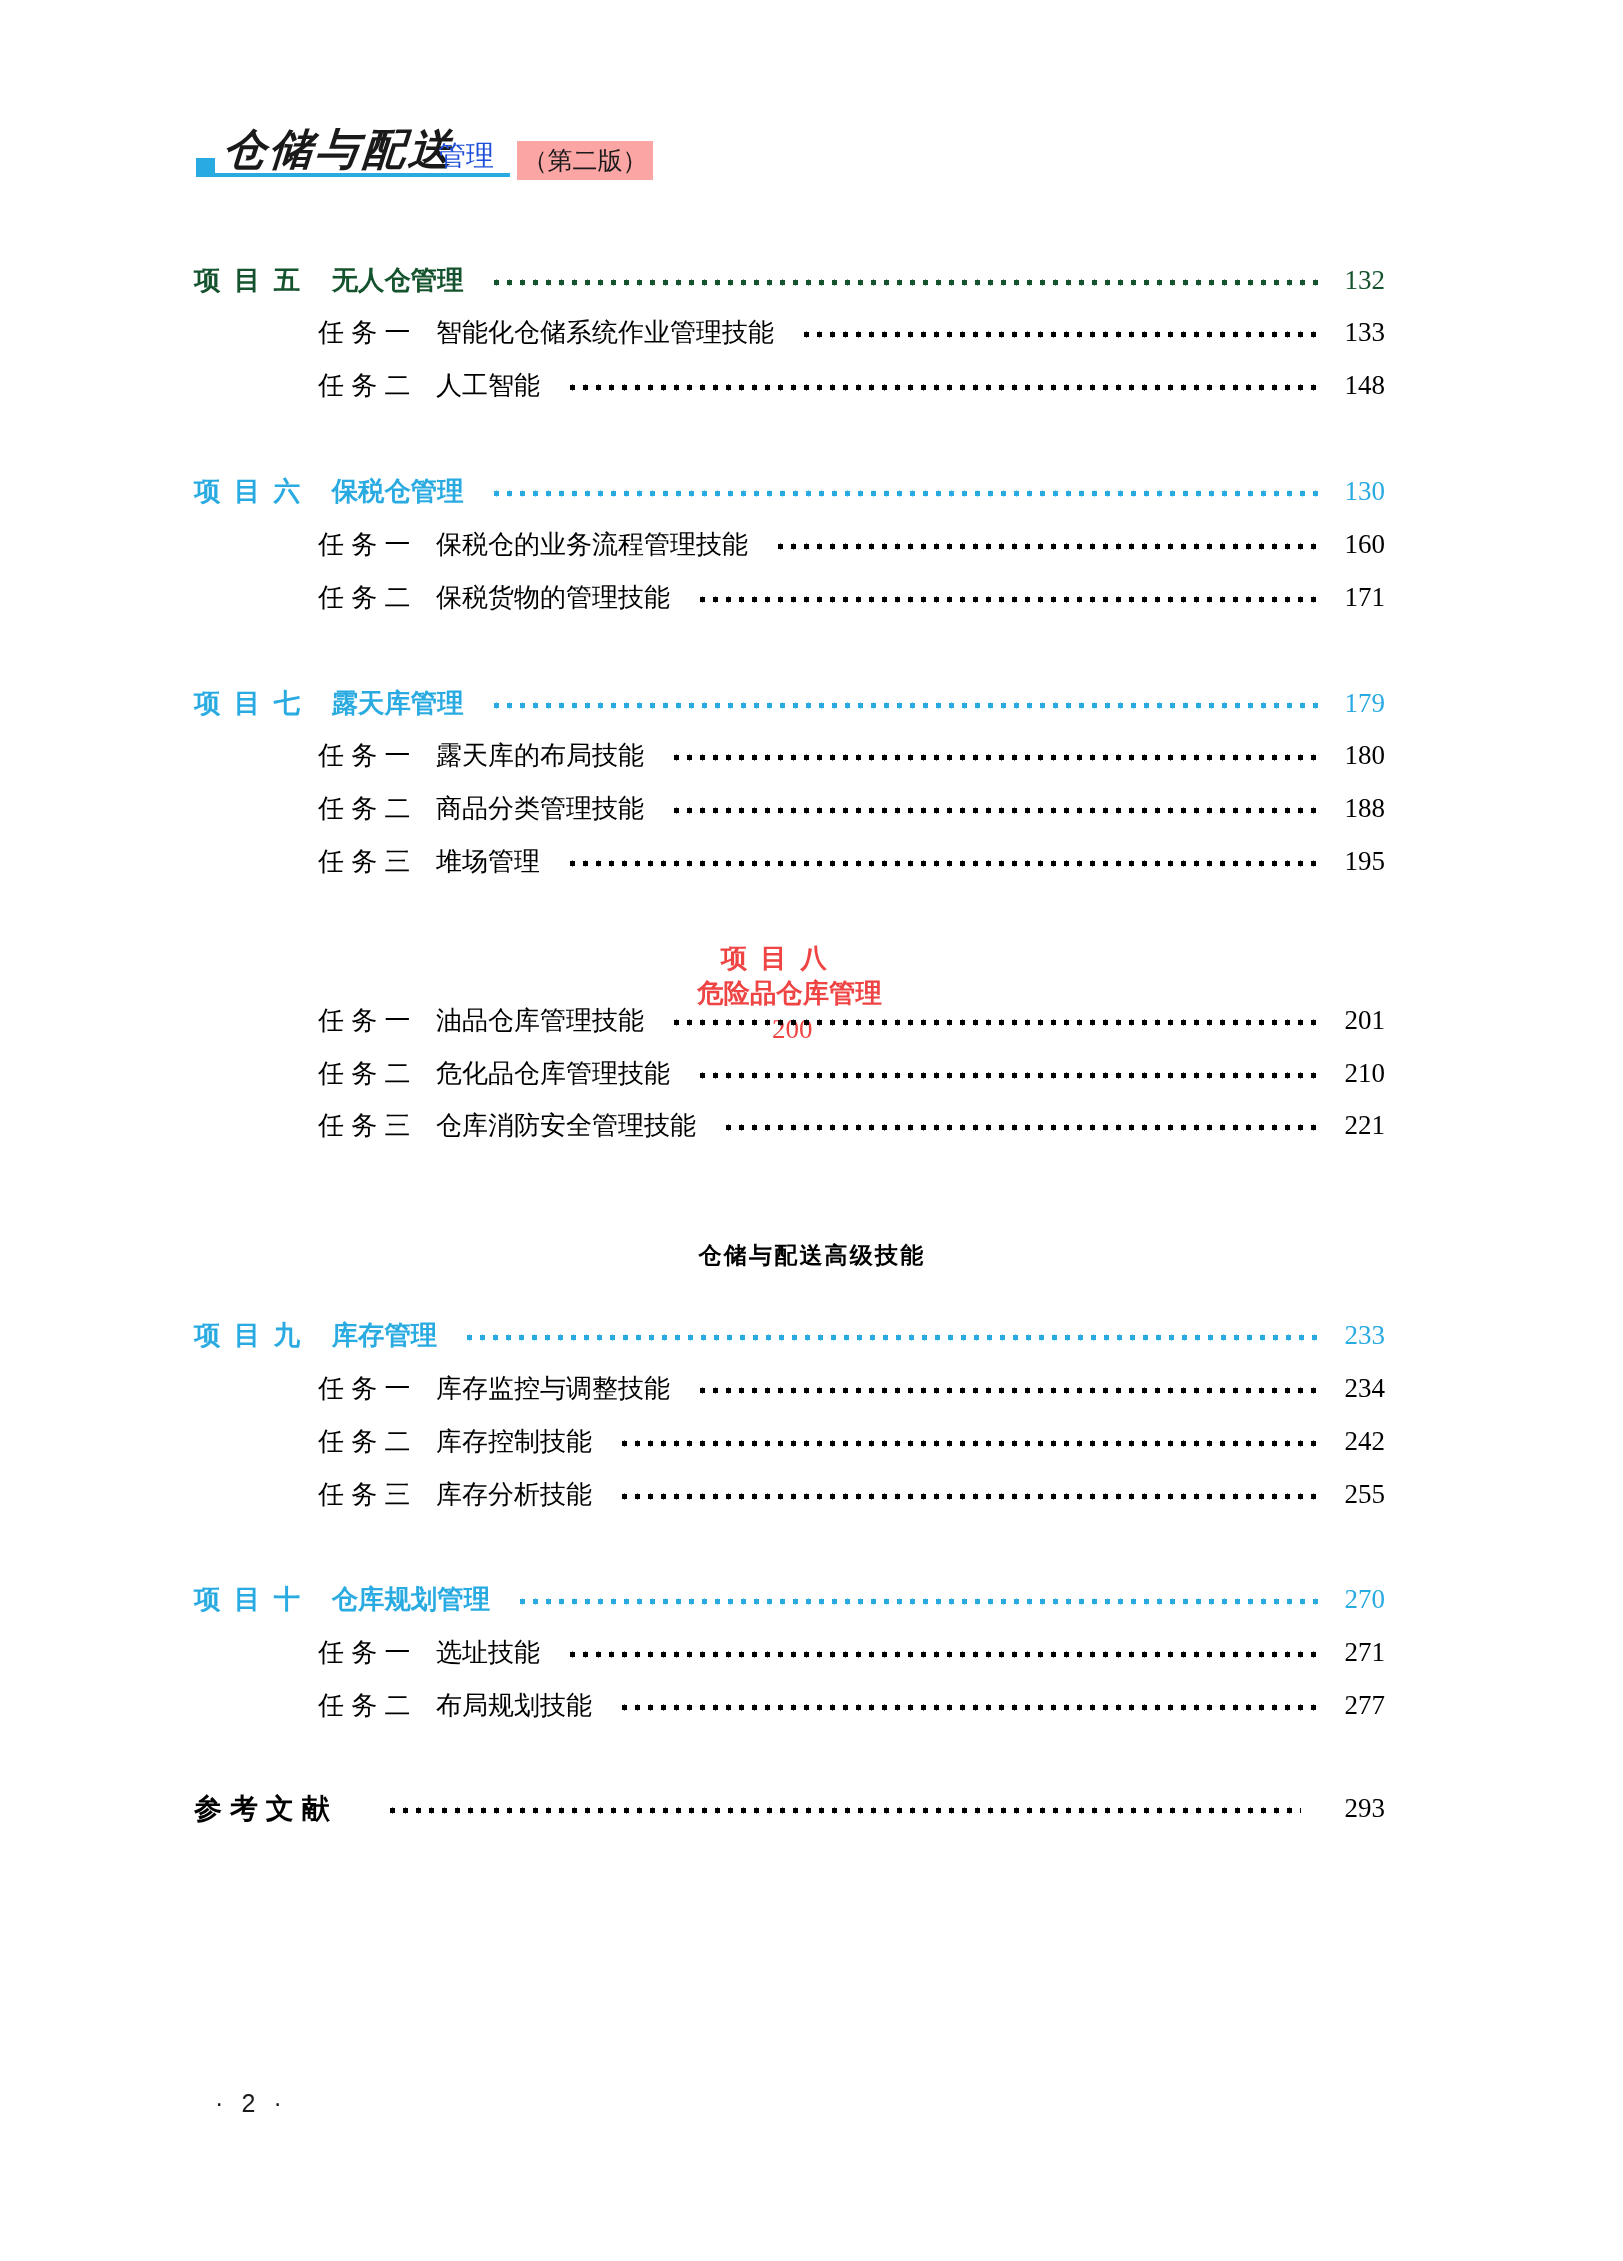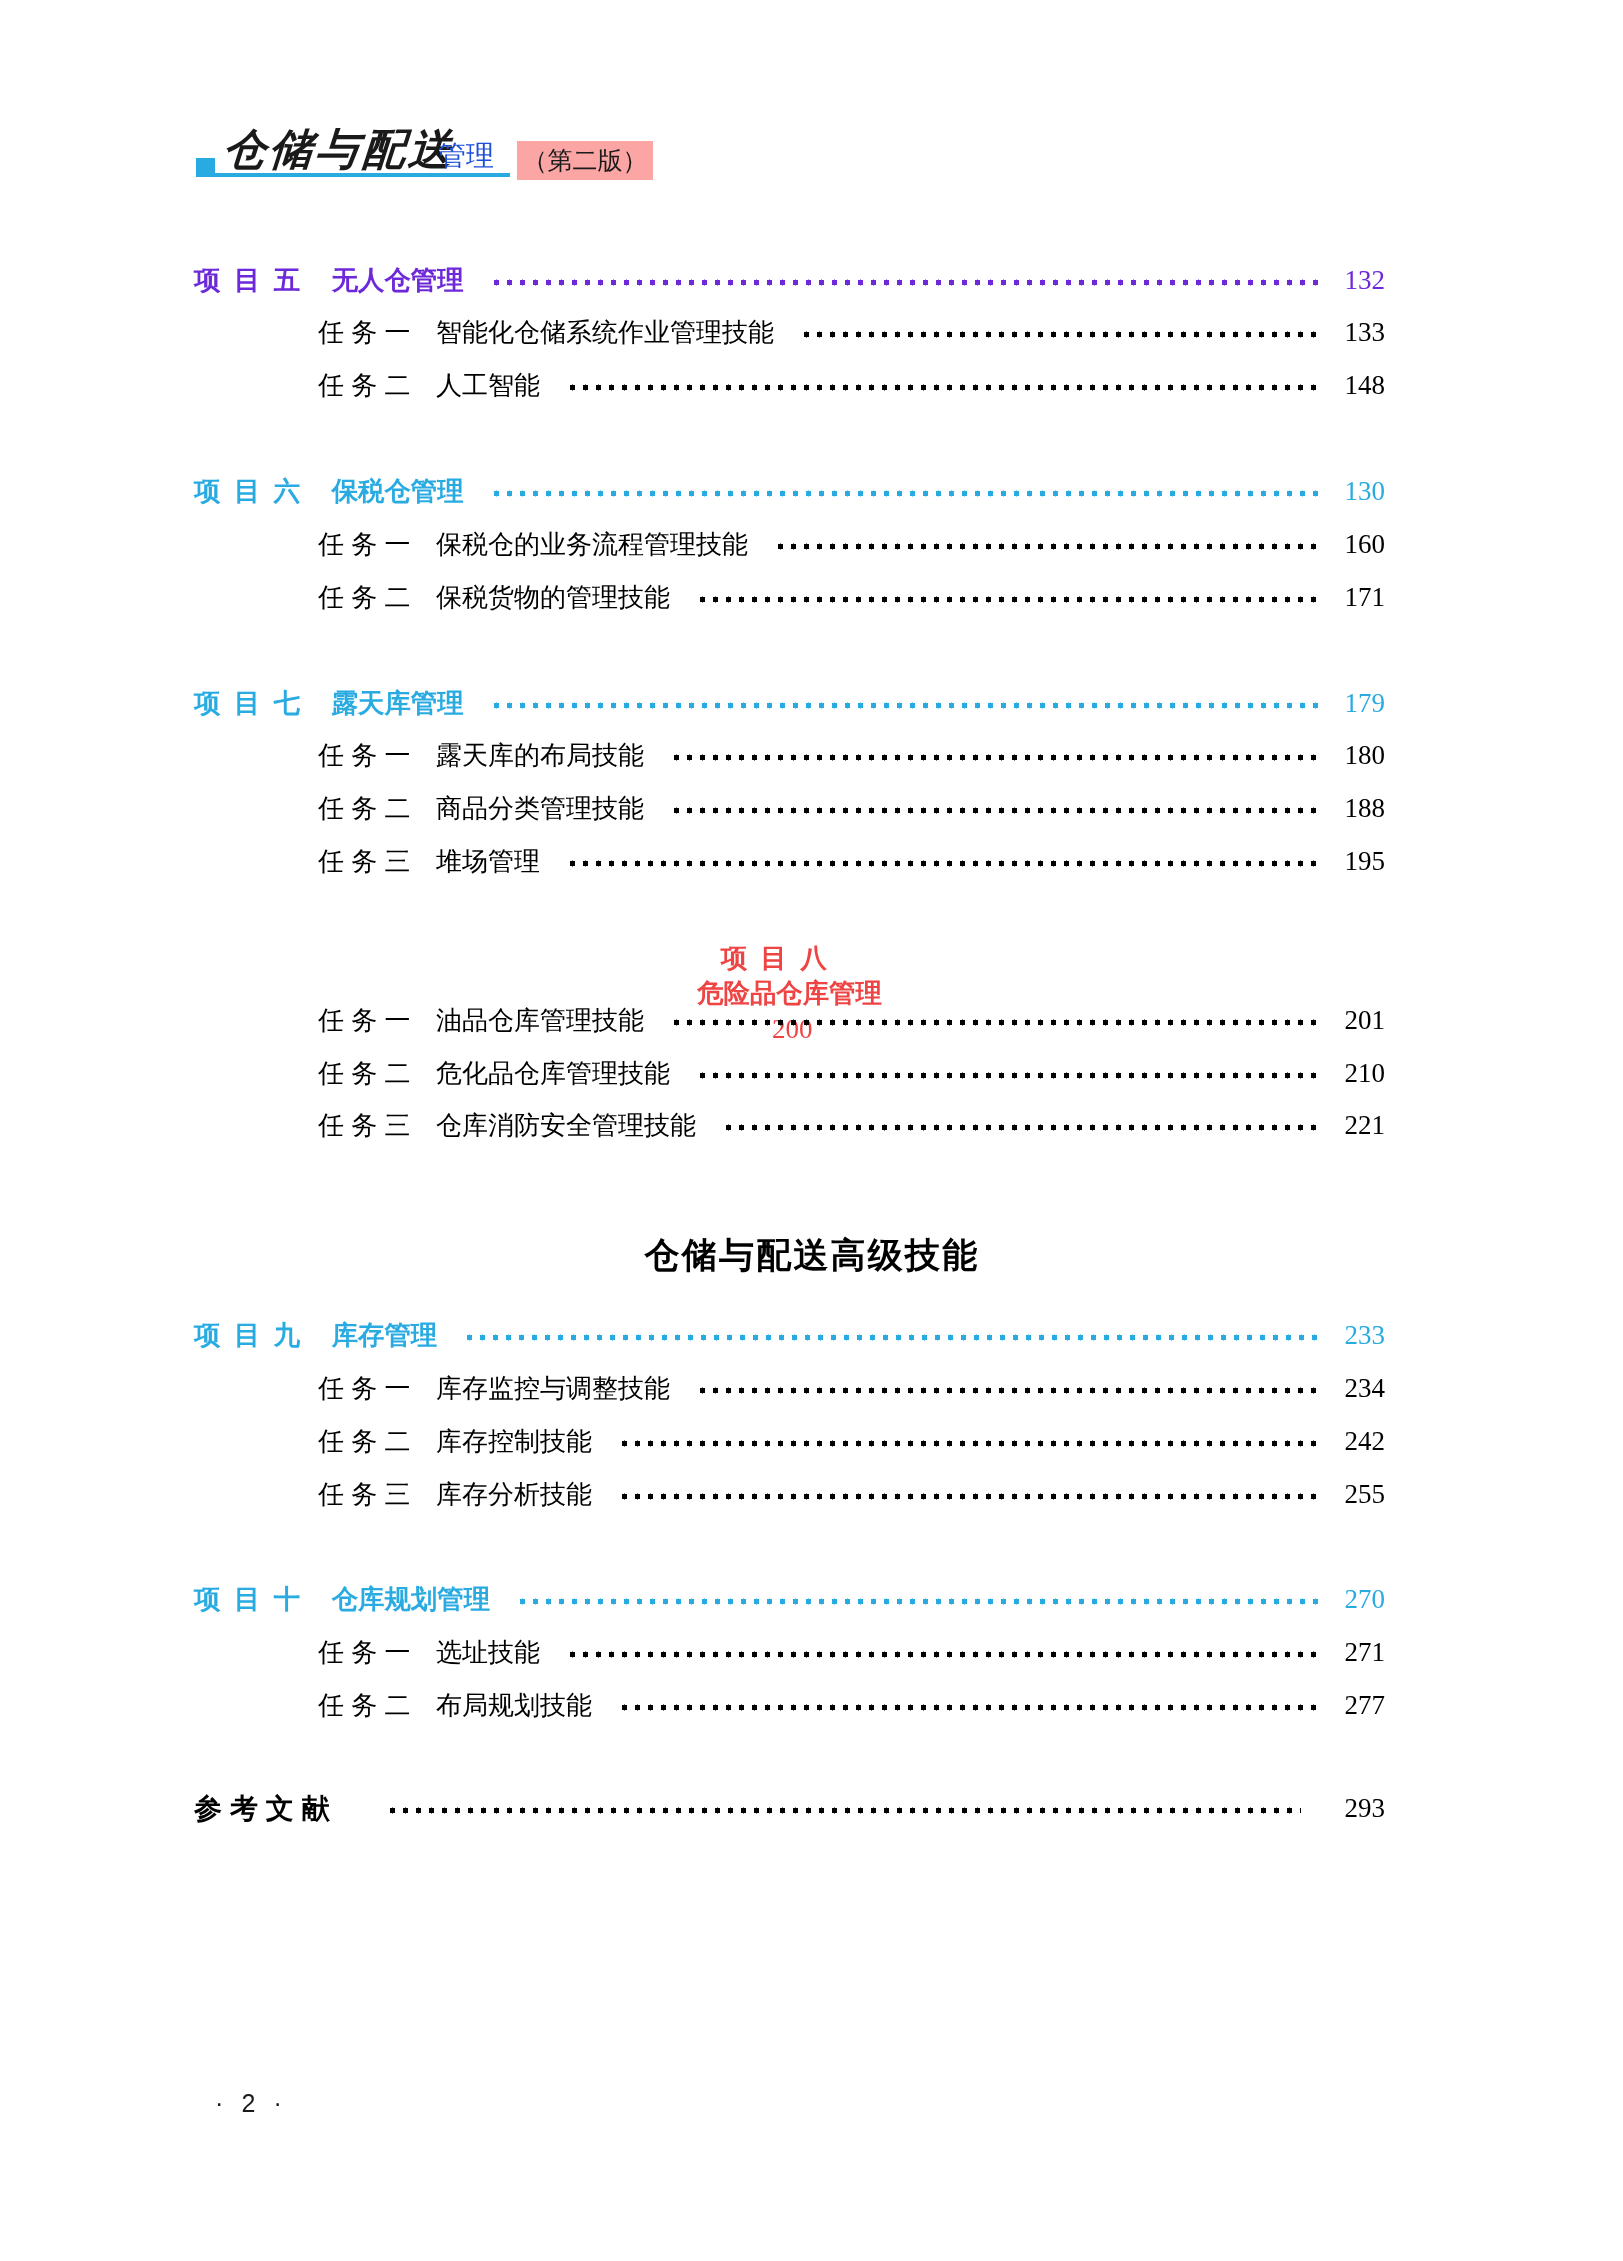--- a/index.html
+++ b/index.html
@@ -74,21 +74,21 @@
     font-family:"Liberation Serif","DejaVu Serif",serif;
     font-weight:bold;font-size:28px;gap:19px;
   }
   .row.refs .label{letter-spacing:7.9px;}
   .row.refs .dots{margin-left:29px;}
 
   .group-heading{
     position:absolute;left:0;width:100%;height:53px;line-height:53px;
     text-align:center;
     font-family:"Liberation Serif","DejaVu Serif",serif;
-    font-weight:bold;font-size:35px;color:#000000;
+    font-weight:bold;font-size:23px;color:#000000;
     letter-spacing:2.2px;
   }
 
   .footer-page{
     position:absolute;left:215px;top:2077px;height:53px;line-height:53px;
     font-family:"Liberation Sans","DejaVu Sans",sans-serif;
     font-size:25px;color:#1a1a1a;letter-spacing:5.6px;white-space:nowrap;
   }
 </style>
 </head>
@@ -98,21 +98,21 @@
 
   <div>
     <span class="hdr-square" style="background: rgb(41, 171, 226);"></span>
     <span class="hdr-line" style="background: rgb(41, 171, 226);"></span>
     <span class="logo-script">仓储与配送</span>
     <span class="logo-regular">管理</span>
     <span class="edition-badge" style="background: #fca5a5;">（第二版）</span>
   </div>
 
   <div id="toc-rows">
-      <div class="row project" style="left: 194px; right: 239px; top: 254px; color: #6d28d9;">
+      <div class="row project" style="left: 194px; right: 239px; top: 254px; color: #14532d;">
         <span class="label">项目五</span>
         <span class="title">无人仓管理</span>
         <div class="dots"></div>
         <span class="num">132</span>
       </div>
       <div class="row task" style="left: 318px; right: 239px; top: 306px;">
         <span class="label">任务一</span>
         <span class="title">智能化仓储系统作业管理技能</span>
         <div class="dots"></div>
         <span class="num">133</span>

